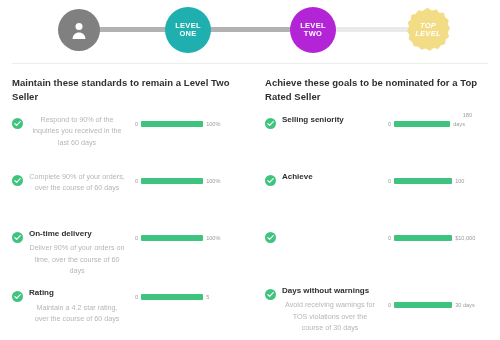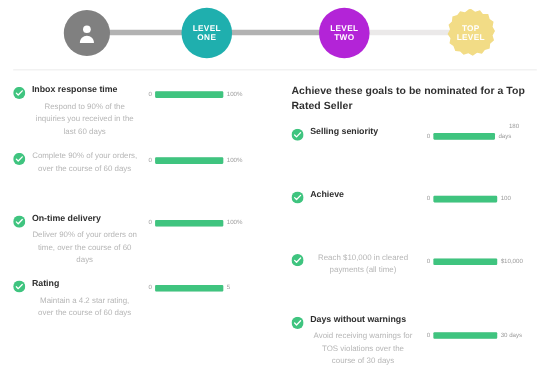--- a/index.html
+++ b/index.html
@@ -69,20 +69,21 @@
       100% 46%, 95% 55%, 98% 65%, 90% 72%, 89% 82%, 79% 85%, 73% 93%,
       63% 91%, 54% 97%, 45% 92%, 35% 95%, 28% 88%, 18% 87%, 14% 77%,
       6% 71%, 8% 61%, 2% 52%, 7% 43%, 4% 33%, 11% 26%, 12% 16%, 22% 13%,
       28% 5%, 38% 7%, 46% 1%
     );
   }
   .node.top .burst-label {
     position: relative; z-index: 2;
     width: 100%;
     color: #ffffff;
+    font-style: italic;
   }
 
   
   .divider {
     position: absolute;
     left: 12px; right: 12px; top: 63px;
     height: 1px; background: #ededed;
   }
 
   
@@ -210,31 +211,31 @@
         <div>LEVEL</div>
       </div>
     </div>
   </div>
 
   <div class="divider"></div>
 
   <div class="cols">
 
     <div class="col left">
-
-      <div class="goal">
-        <span class="check">
-          <svg width="11" height="11" viewBox="0 0 12 12">
-              <circle cx="6" cy="6" r="6" fill="#3fc47f"></circle>
-              <path d="M3.1 6.2l1.9 1.9 4-4.2" stroke="#ffffff" stroke-width="1.3" fill="none" stroke-linecap="round" stroke-linejoin="round"></path>
-            </svg>
-        </span>
-        <div class="goal-body">
-          <div class="goal-text">
-            <div class="goal-title">Inbox response time</div>
+      <div class="col-head">Maintain these standards to remain a Level Two Seller</div>
+
+      <div class="goal">
+        <span class="check">
+          <svg width="11" height="11" viewBox="0 0 12 12">
+              <circle cx="6" cy="6" r="6" fill="#3fc47f"></circle>
+              <path d="M3.1 6.2l1.9 1.9 4-4.2" stroke="#ffffff" stroke-width="1.3" fill="none" stroke-linecap="round" stroke-linejoin="round"></path>
+            </svg>
+        </span>
+        <div class="goal-body">
+          <div class="goal-text">
             <div class="goal-desc">Respond to 90% of the inquiries you received in the last 60 days</div>
           </div>
           <div class="meter">
             <div class="meter-inner">
               <div class="meter-top"></div>
               <div class="meter-row">
                 <span class="meter-min">0</span>
                 <span class="bar" style="width:62px">
                     <span class="fill" style="width:100%"></span>
                   </span>
@@ -383,21 +384,20 @@
 
       <div class="goal">
         <span class="check">
           <svg width="11" height="11" viewBox="0 0 12 12">
               <circle cx="6" cy="6" r="6" fill="#3fc47f"></circle>
               <path d="M3.1 6.2l1.9 1.9 4-4.2" stroke="#ffffff" stroke-width="1.3" fill="none" stroke-linecap="round" stroke-linejoin="round"></path>
             </svg>
         </span>
         <div class="goal-body">
           <div class="goal-text">
-            <div class="goal-desc">Reach $10,000 in cleared payments (all time)</div>
           </div>
           <div class="meter">
             <div class="meter-inner">
               <div class="meter-top"></div>
               <div class="meter-row">
                 <span class="meter-min">0</span>
                 <span class="bar" style="width:58px">
                     <span class="fill" style="width:100%"></span>
                   </span>
                 <span class="meter-max">$10,000</span>

